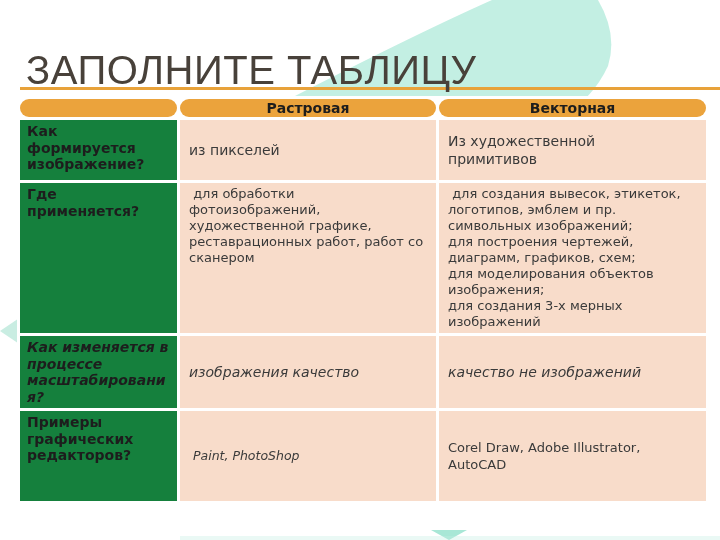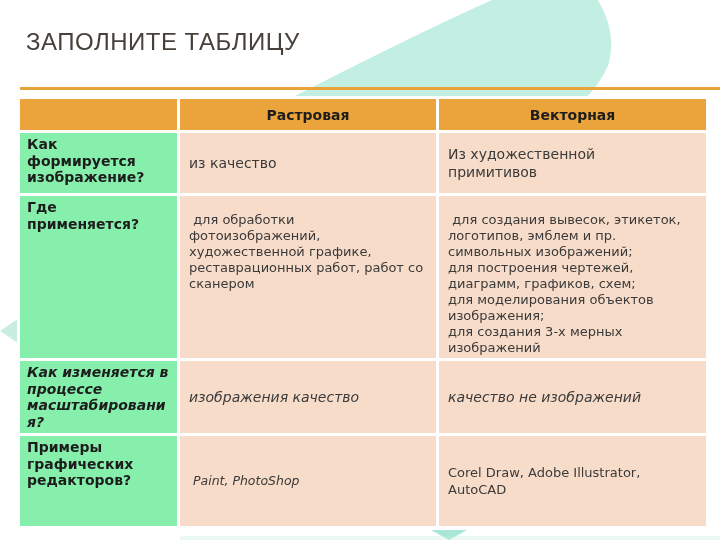--- a/index.html
+++ b/index.html
@@ -3,55 +3,55 @@
 <meta charset="utf-8">
 <style>
   html,body { margin:0; padding:0; }
   body {
     width:720px; height:540px; position:relative; overflow:hidden;
     background:#ffffff;
     font-family:"DejaVu Sans", sans-serif;
   }
   .deco-layer { position:absolute; left:0; top:0; width:720px; height:540px; z-index:0; }
   .title {
-    position:absolute; left:26px; top:28px; margin:0; z-index:2;
+    position:absolute; left:26px; top:48px; margin:0; z-index:2;
     font-family:"Liberation Sans", sans-serif;
-    font-size:24px; font-weight:normal; letter-spacing:0.5px;
+    font-size:40px; font-weight:normal; letter-spacing:0.5px;
     color:#48413a; white-space:nowrap;
   }
   .title-underline {
     position:absolute; left:20px; right:0; top:87px; height:3px;
     background:#e8a23a; z-index:1;
   }
   table.grid {
     position:absolute; left:17px; top:96px; z-index:2;
     border-collapse:separate; border-spacing:3px;
     background:#ffffff; table-layout:fixed;
   }
   col.c0 { width:157px; } col.c1 { width:256px; } col.c2 { width:267px; }
   td { white-space:pre-line; overflow:hidden; }
   tr.hdr td {
     background:#eba33c; color:#1d1d1d; font-weight:bold;
-    font-size:14px; text-align:center; height:31px; padding:0 4px;
+    font-size:14px; text-align:center; height:18px; padding:0 4px;border-radius:9px;
   }
   td.rowhead {
-    background:#86efac; color:#1d1d1d; font-weight:bold;
+    background:#15803d; color:#1d1d1d; font-weight:bold;
     font-size:14px; line-height:1.18; text-align:left;
     vertical-align:top; padding:3px 4px 3px 7px;
   }
   td.cell {
     background:#f8dcca; color:#3a3a3a; font-size:14px;
     line-height:1.32; vertical-align:middle; padding:2px 6px 2px 9px;
   }
   tr.r1 td { height:54px; }
   tr.r2 td { height:144px; }
   tr.r3 td { height:62px;font-style:italic; }
   tr.r4 td { height:55px; }
   tr.r5 td { height:84px; }
-  tr.r2 td.cell { font-size:13px; line-height:16px; vertical-align:top; padding-top:16px; }
+  tr.r2 td.cell { font-size:13px; line-height:16px; vertical-align:top; padding-top:3px; }
   tr.r5 td.cell { font-size:13px; }
   tr.r5 td.cell.raster { font-style:italic; font-size:12.5px; }
 </style>
 </head>
 <body>
 
 <svg class="deco-layer" viewBox="0 0 720 540" xmlns="http://www.w3.org/2000/svg">
   <path d="M293 97 Q420 32 492 0 L598 0 Q618 34 608 66 Q592 100 563 114 Q420 106 293 97 Z" fill="#c3efe3"></path>
   <polygon points="46,300 0,331 46,362" fill="#c9ede2"></polygon>
   <polygon points="431,530 467,530 449,540" fill="#a8e7d6"></polygon>
@@ -70,21 +70,21 @@
   <tbody>
       <tr class="hdr">
     <td></td>
     <td>Растровая</td>
     <td>Векторная</td>
   </tr>
   <tr class="r1">
     <td class="rowhead">Как
 формируется
 изображение?</td>
-    <td class="cell raster">из качество</td>
+    <td class="cell raster">из пикселей</td>
     <td class="cell vector">Из художественной
 примитивов</td>
   </tr>
   <tr class="r2">
     <td class="rowhead">Где
 применяется?</td>
     <td class="cell raster">&nbsp;для обработки
 фотоизображений,
 художественной графике,
 реставрационных работ, работ со

